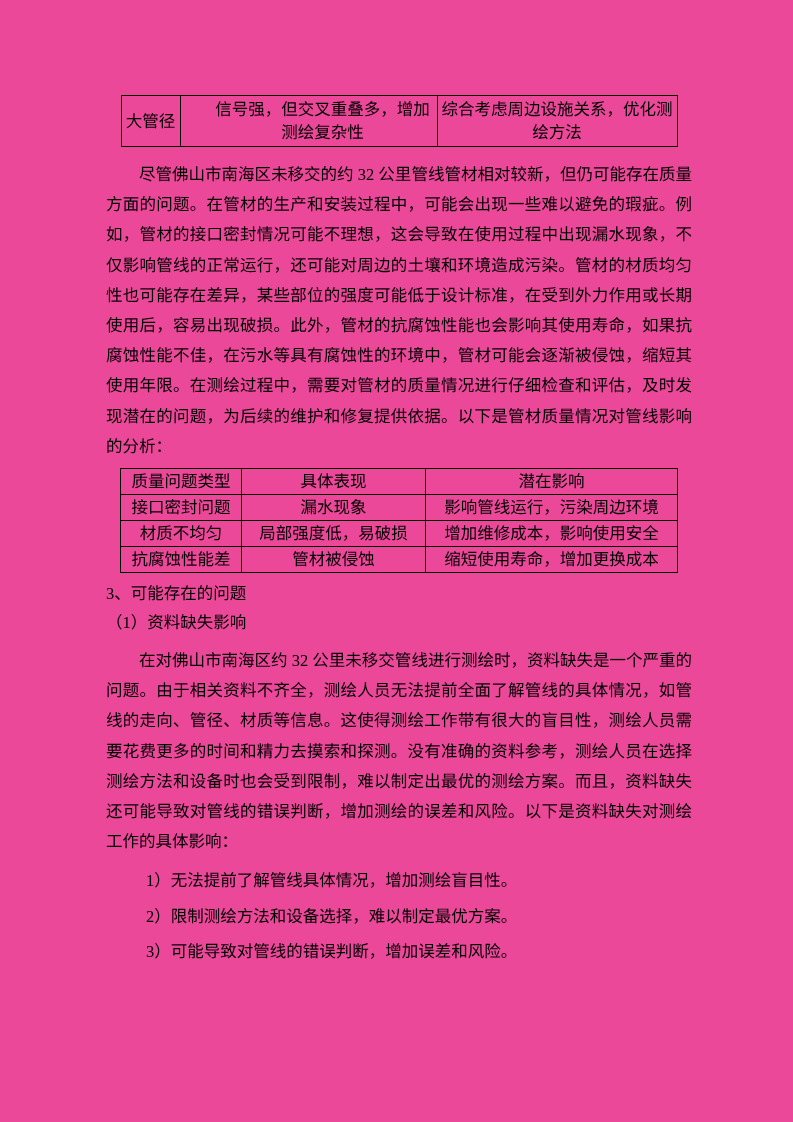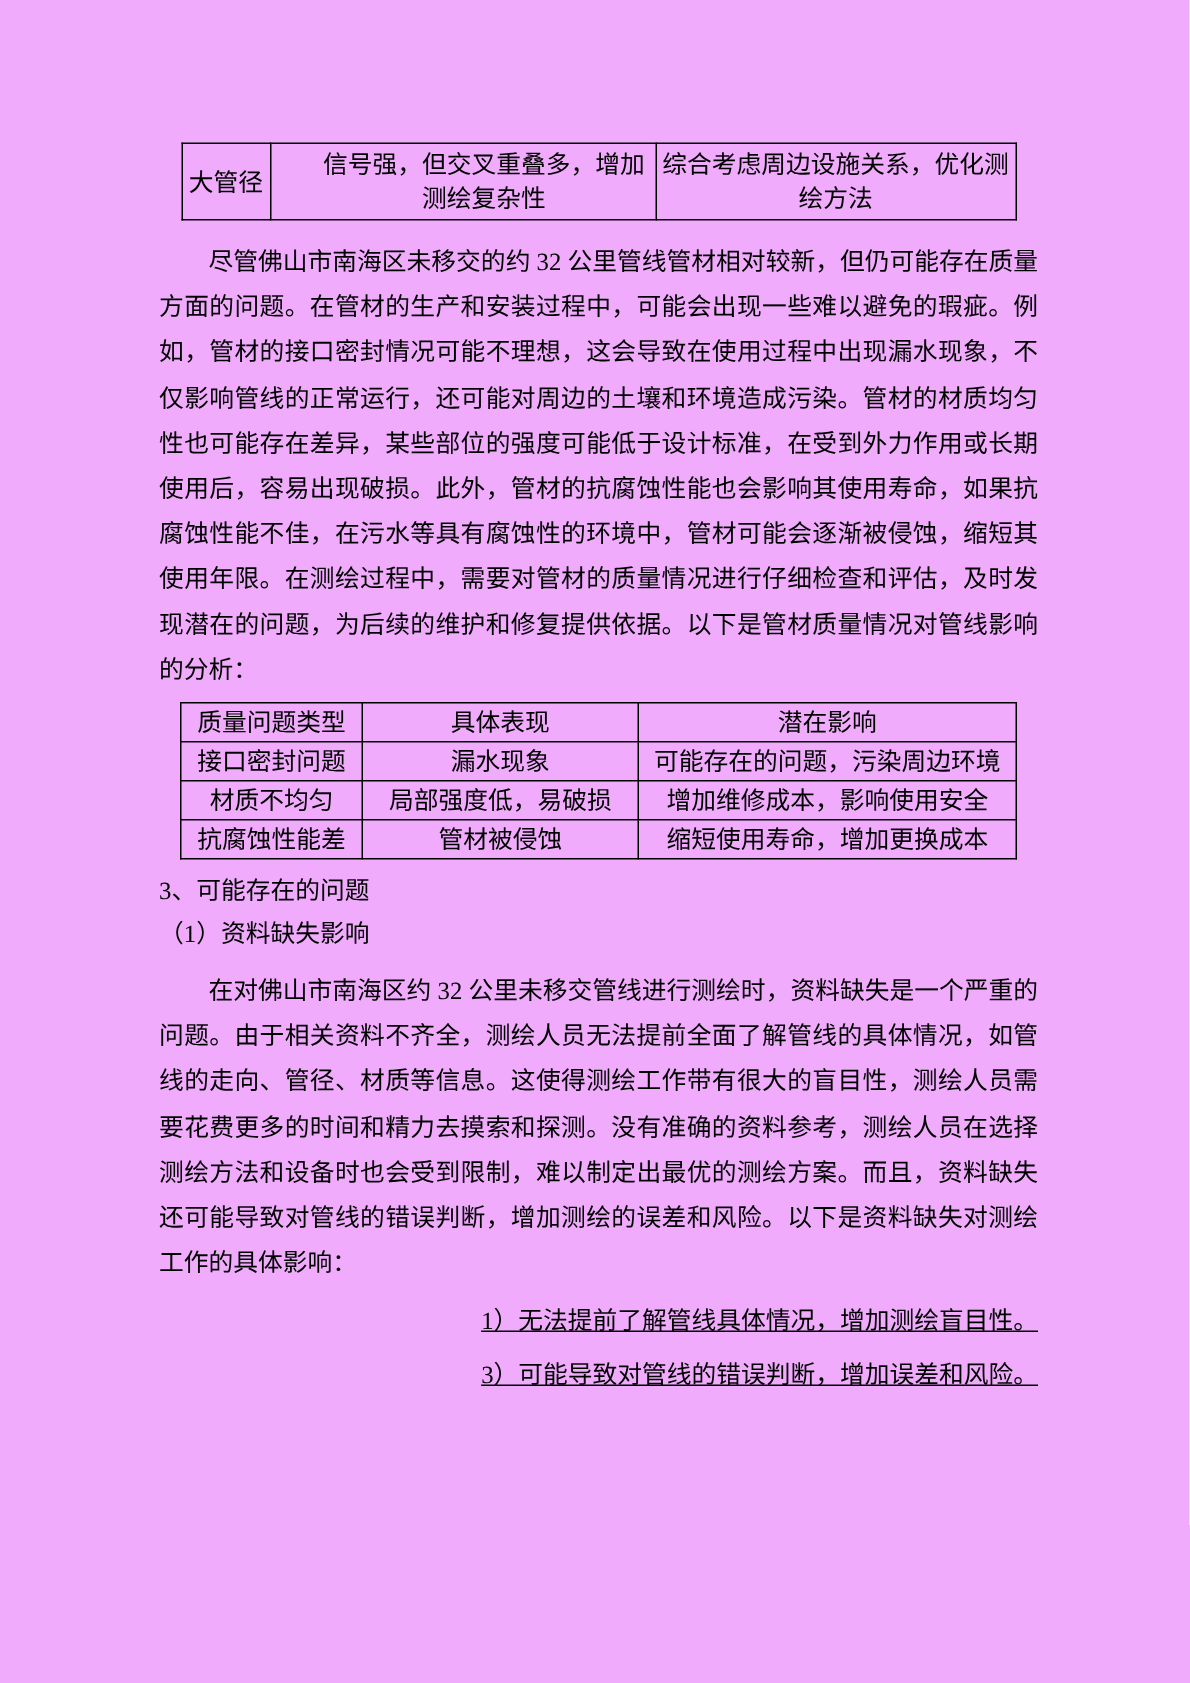--- a/index.html
+++ b/index.html
@@ -5,21 +5,21 @@
   html, body {
     margin: 0;
     padding: 0;
     background: #ffffff;
   }
   .page {
     position: relative;
     width: 793px;
     height: 1122px;
     margin: 0 auto;
-    background: #f0abfc;
+    background: #ec4899;
     color: #000000;
     font-family: "Liberation Serif", "DejaVu Serif", serif;
     font-size: 16.5px;
     box-sizing: border-box;
     padding: 0 101px 0 106px;
     overflow: hidden;
   }
   table {
     border-collapse: collapse;
     table-layout: fixed;
@@ -68,22 +68,21 @@
   }
   .tbl-quality td, .tbl-quality th { height: 26px; line-height: 19px; }
   .tbl-quality .c0 { width: 121px; }
   .tbl-quality .c1 { width: 184px; }
   .tbl-quality .c2 { width: 252px; }
 
   .list-item {
     margin: 5px 0 0 0;
     padding-left: 40px;
     line-height: 30.2px;
-    text-align: right;
-    text-decoration: underline;
+    text-align: left;
   }
   .list-item.first { margin-top: 9px; }
 </style>
 </head>
 <body>
 
 <div class="page">
 
   <table class="tbl-fragment">
     <tbody>
@@ -101,21 +100,21 @@
   <table class="tbl-quality">
     <tbody>
       <tr>
         <td class="c0">质量问题类型</td>
         <td class="c1">具体表现</td>
         <td class="c2">潜在影响</td>
       </tr>
       <tr>
         <td class="c0">接口密封问题</td>
         <td class="c1">漏水现象</td>
-        <td class="c2">可能存在的问题，污染周边环境</td>
+        <td class="c2">影响管线运行，污染周边环境</td>
       </tr>
       <tr>
         <td class="c0">材质不均匀</td>
         <td class="c1">局部强度低，易破损</td>
         <td class="c2">增加维修成本，影响使用安全</td>
       </tr>
       <tr>
         <td class="c0">抗腐蚀性能差</td>
         <td class="c1">管材被侵蚀</td>
         <td class="c2">缩短使用寿命，增加更换成本</td>
@@ -123,15 +122,16 @@
     </tbody>
   </table>
 
   <div class="heading h-problems">3、可能存在的问题</div>
 
   <div class="heading h-missing">（1）资料缺失影响</div>
 
   <div class="para">在对佛山市南海区约 32 公里未移交管线进行测绘时，资料缺失是一个严重的问题。由于相关资料不齐全，测绘人员无法提前全面了解管线的具体情况，如管线的走向、管径、材质等信息。这使得测绘工作带有很大的盲目性，测绘人员需要花费更多的时间和精力去摸索和探测。没有准确的资料参考，测绘人员在选择测绘方法和设备时也会受到限制，难以制定出最优的测绘方案。而且，资料缺失还可能导致对管线的错误判断，增加测绘的误差和风险。以下是资料缺失对测绘工作的具体影响：</div>
 
   <div class="list-item first">1）无法提前了解管线具体情况，增加测绘盲目性。</div>
+  <div class="list-item">2）限制测绘方法和设备选择，难以制定最优方案。</div>
   <div class="list-item">3）可能导致对管线的错误判断，增加误差和风险。</div>
 
 </div>
 
 </body></html>

